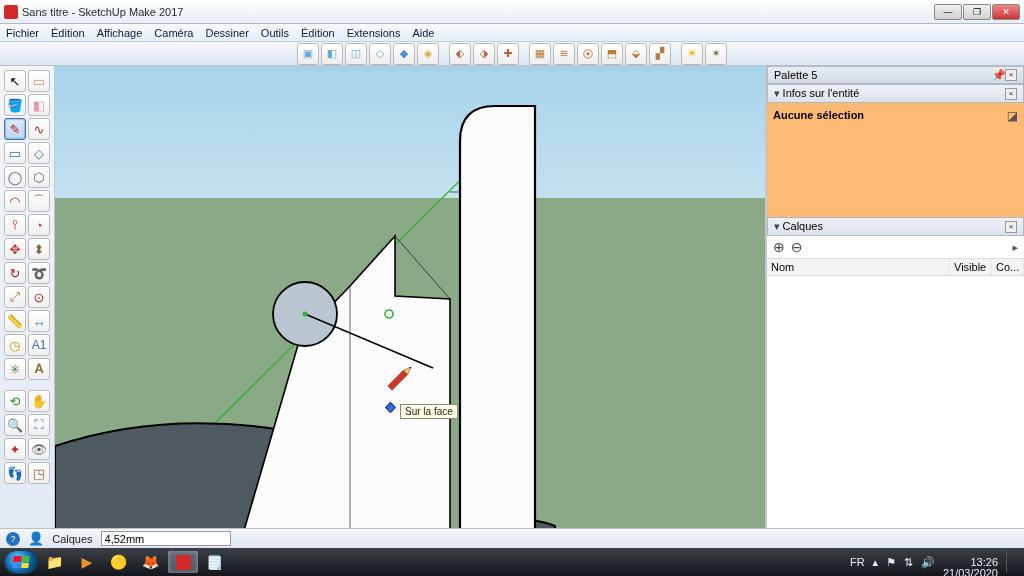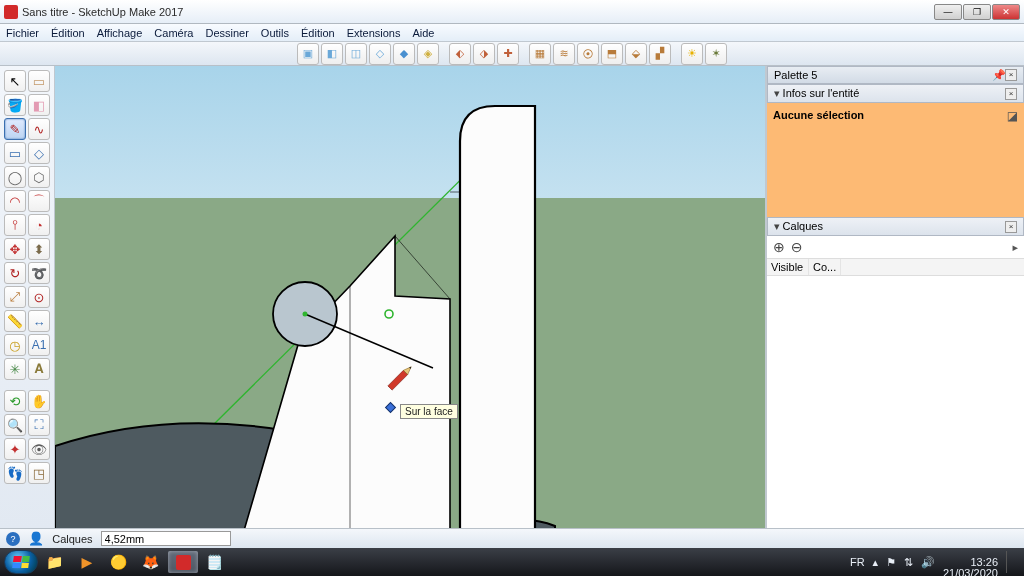--- a/index.html
+++ b/index.html
@@ -235,20 +235,21 @@
       <span class="smallx">×</span>
     </div>
     <div style="background:#fff; padding:3px 6px; display:flex; gap:6px; align-items:center; border-bottom:1px solid #ddd;">
       <span style="font-size:14px;color:#444">⊕</span>
       <span style="font-size:14px;color:#444">⊖</span>
       <span style="flex:1"></span>
       <span style="color:#555">▸</span>
     </div>
     <div class="layersbody">
       <div class="layerhdr">
+        <div style="flex:1">Nom</div>
         <div style="width:42px">Visible</div>
         <div style="width:32px">Co...</div>
       </div>
     </div>
   </div>
 </div>
 
 <div class="statusbar">
   <span style="width:14px;height:14px;border-radius:50%;background:#2a6fc0;color:#fff;display:inline-flex;align-items:center;justify-content:center;font-size:9px">?</span>
   <span style="color:#555;font-size:13px">👤</span>

